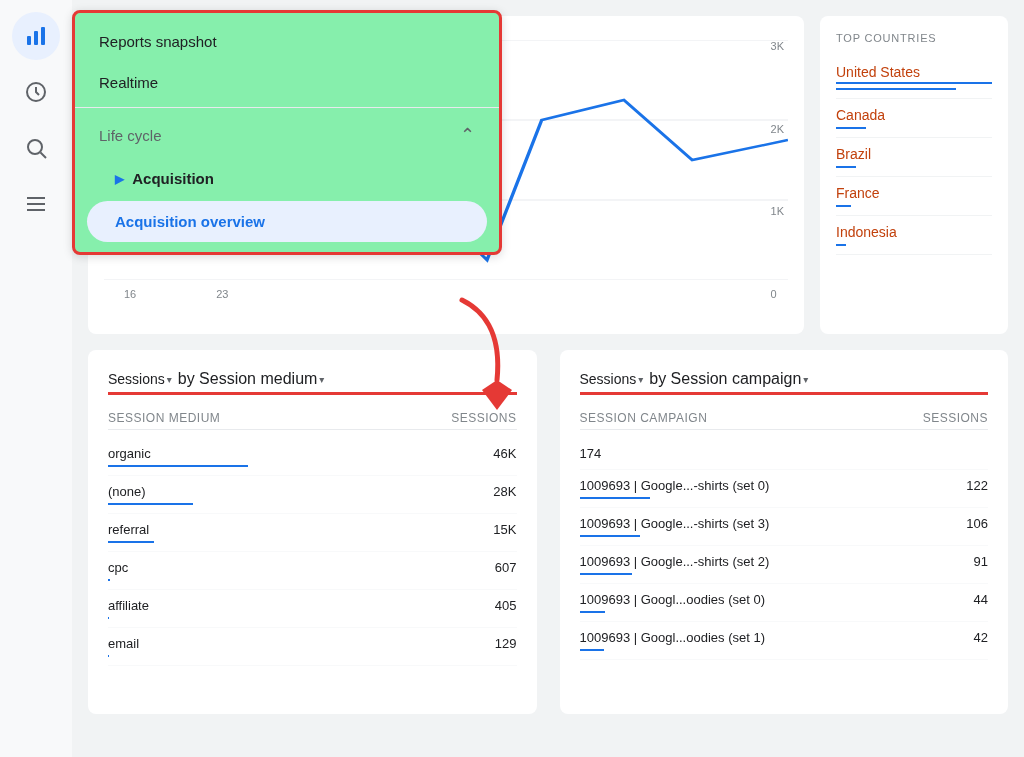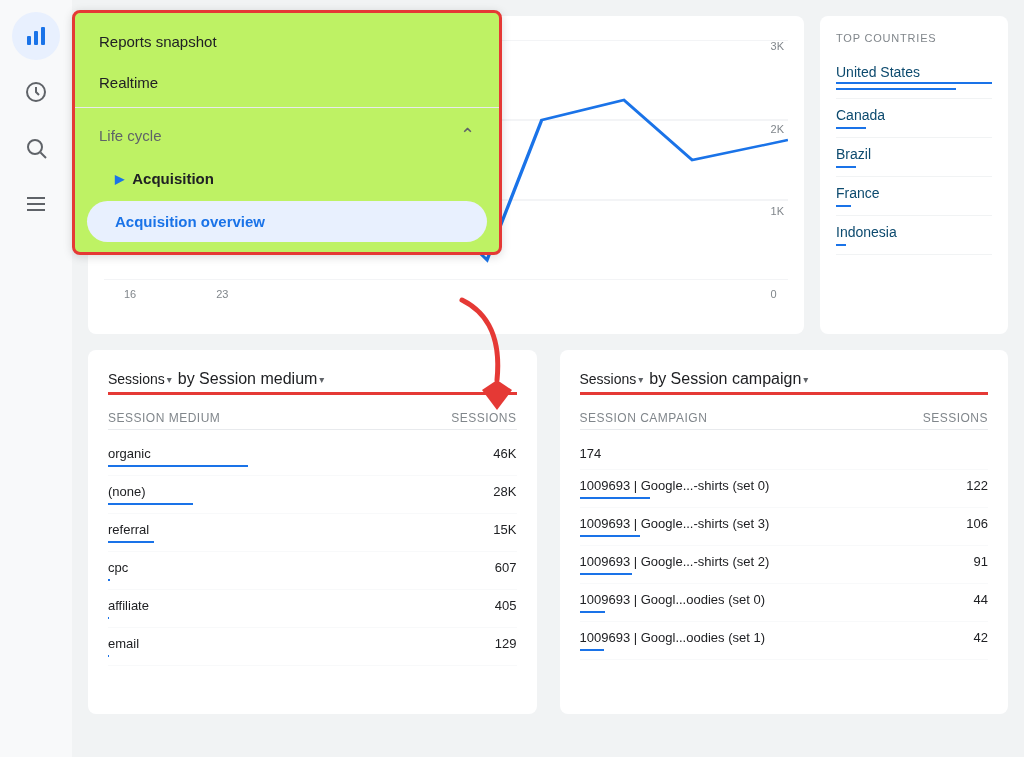--- a/index.html
+++ b/index.html
@@ -43,21 +43,21 @@
       width: 24px;
       height: 24px;
     }
 
     
     .nav-panel {
       position: absolute;
       left: 72px;
       top: 10px;
       width: 430px;
-      background: #bef264;
+      background: #86efac;
       border-radius: 8px;
       box-shadow: 0 2px 10px rgba(0,0,0,0.15);
       padding: 8px 0;
       z-index: 100;
       border: 3px solid #e53935;
     }
     .nav-item {
       padding: 12px 24px;
       font-size: 15px;
       color: #202124;
@@ -146,21 +146,21 @@
       letter-spacing: 0.8px;
       text-transform: uppercase;
       margin-bottom: 12px;
     }
     .country-item {
       padding: 8px 0;
       border-bottom: 1px solid #f1f3f4;
     }
     .country-name {
       font-size: 14px;
-      color: #0c4a6e;
+      color: #c2410c;
       font-weight: 500;
     }
     .country-bar {
       height: 2px;
       background: #1a73e8;
       margin-top: 4px;
     }
     .country-item.active .country-name {
       border-bottom: 2px solid #1a73e8;
       padding-bottom: 2px;

